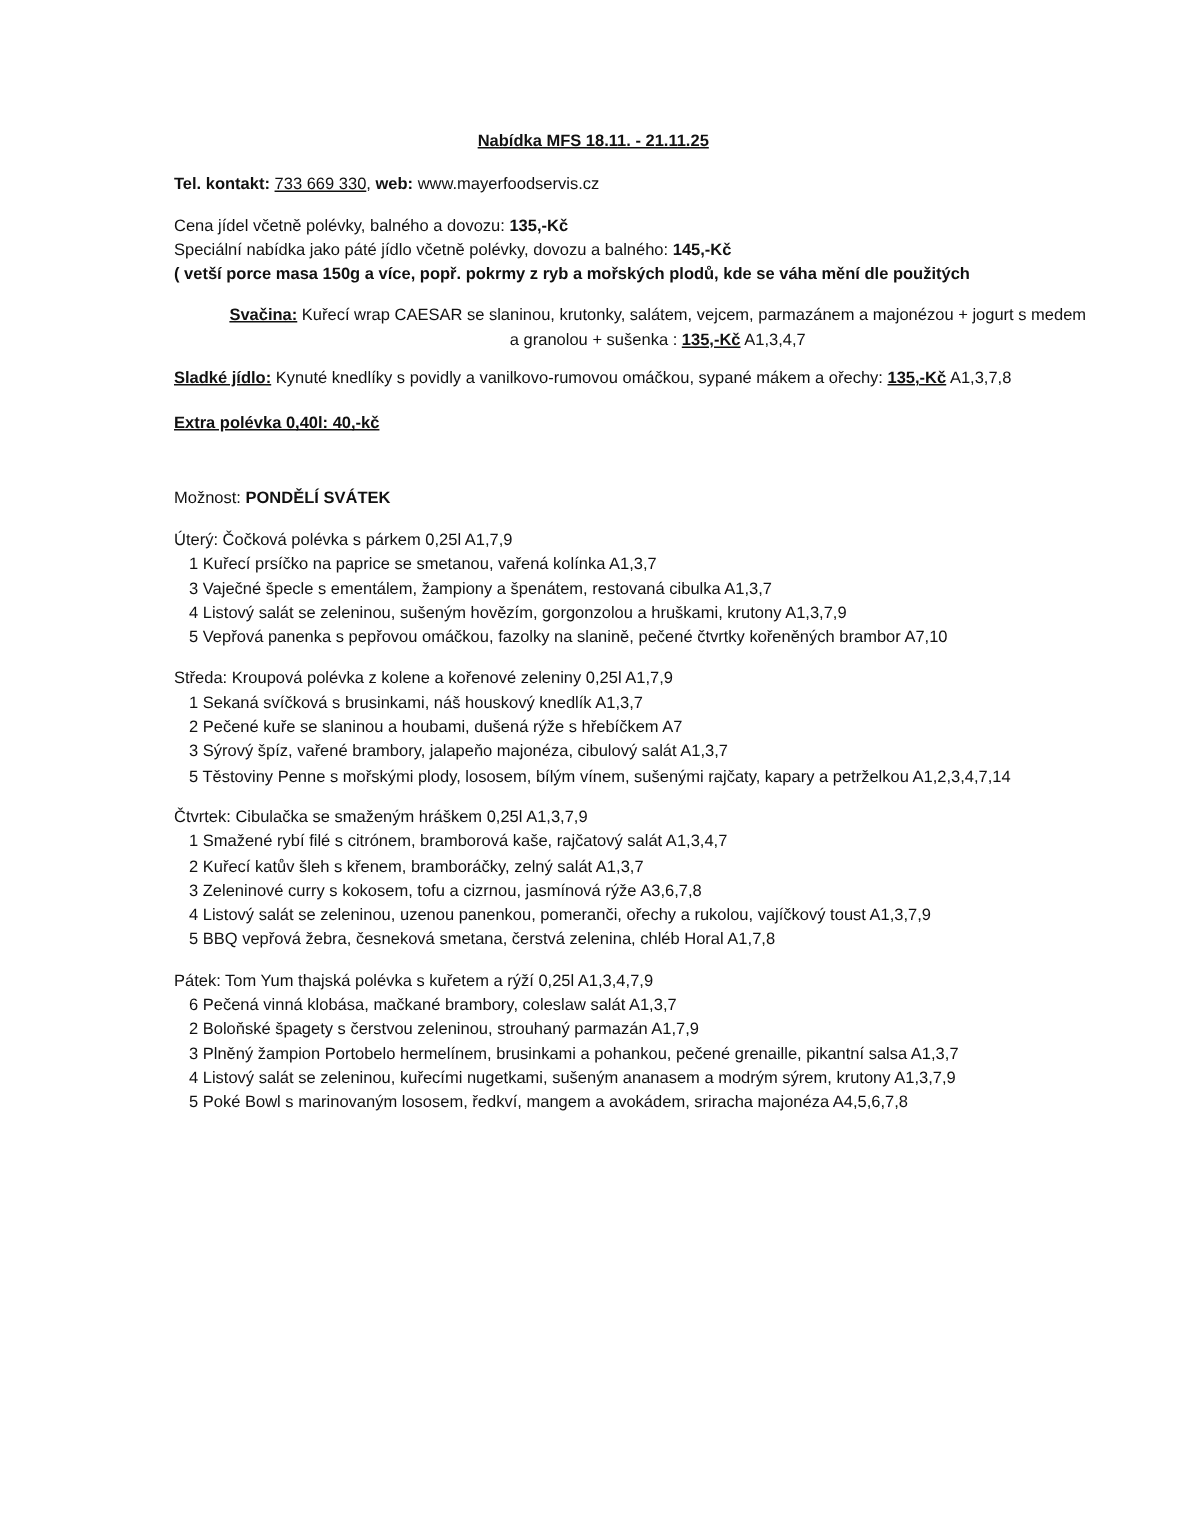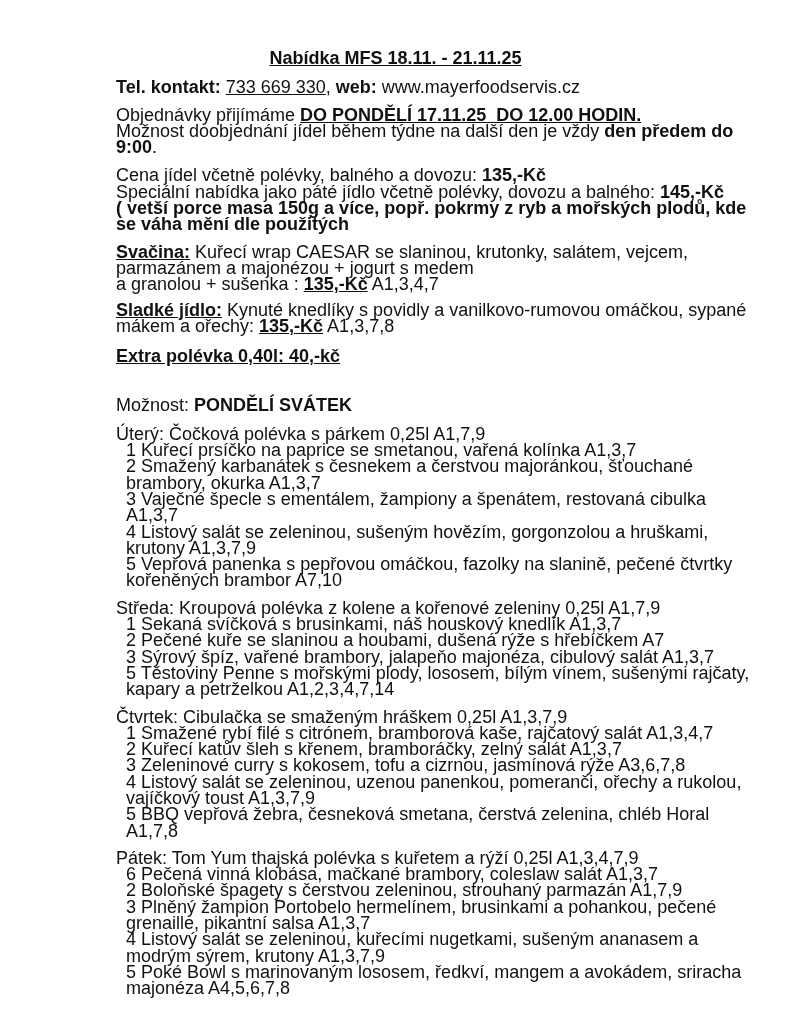--- a/index.html
+++ b/index.html
@@ -2,38 +2,38 @@
 <html lang="cs"><head>
 <meta charset="utf-8">
 <style>
   html, body { margin: 0; padding: 0; background: #ffffff; }
   .doc {
     position: relative;
     width: 791px;
     height: 1024px;
     background: #ffffff;
     box-sizing: border-box;
-    padding-top: 50px;
+    padding-top: 86px;
     font-family: "Liberation Sans", "DejaVu Sans", sans-serif;
-    font-size: 18px;
+    font-size: 11px;
     line-height: 16.3px;
     color: #111111;
     overflow: hidden;
   }
   .title-line { text-align: center; margin: 0 0 13px 0; }
   .content { margin-left: 116px; width: 645px; }
   .content p { margin: 0; }
   [data-bind] { white-space: pre-wrap; }
   .b  { font-weight: bold; }
   .u  { text-decoration: underline; }
   .bu { font-weight: bold; text-decoration: underline; }
   .blk-tel     { margin-bottom: 11px; }
   .blk-orders  { margin-bottom: 12px; }
   .blk-pricing { margin-bottom: 11px; }
-  .blk-snack   { margin-bottom: 9px;  }
+  .blk-snack   { margin-bottom: 9px; text-align: center;  }
   .blk-sweet   { margin-bottom: 14px; }
   .blk-extra   { margin-bottom: 33px; }
   .blk-monday  { margin-bottom: 12px; }
   .day-block   { margin-bottom: 11px; }
   .day-item    { padding-left: 10px; }
 </style>
 </head>
 <body>
 
 <div class="doc">
@@ -43,28 +43,20 @@
   </p>
 
   <div class="content">
 
     <div class="blk-tel">
       <p>
         <span class="b" data-bind="contact.label">Tel. kontakt: </span><span class="u" data-bind="contact.phone">733 669 330</span><span data-bind="contact.separator">, </span><span class="b" data-bind="contact.web_label">web: </span><span data-bind="contact.web_url">www.mayerfoodservis.cz</span>
       </p>
     </div>
 
-    <div class="blk-orders">
-      <p>
-        <span data-bind="orders.line1_text">Objednávky přijímáme </span><span class="bu" data-bind="orders.line1_deadline">DO PONDĚLÍ 17.11.25  DO 12.00 HODIN.</span>
-      </p>
-      <p>
-        <span data-bind="orders.line2_text">Možnost doobjednání jídel během týdne na další den je vždy </span><span class="b" data-bind="orders.line2_bold">den předem do 9:00</span><span data-bind="orders.line2_end">.</span>
-      </p>
-    </div>
 
     <div class="blk-pricing">
       <p>
         <span data-bind="pricing.line1_text">Cena jídel včetně polévky, balného a dovozu: </span><span class="b" data-bind="pricing.line1_price">135,-Kč</span>
       </p>
       <p>
         <span data-bind="pricing.line2_text">Speciální nabídka jako páté jídlo včetně polévky, dovozu a balného: </span><span class="b" data-bind="pricing.line2_price">145,-Kč</span>
       </p>
       <p>
         <span class="b" data-bind="pricing.note_line1">( vetší porce masa 150g a více, popř. pokrmy z ryb a mořských plodů, kde se váha mění dle použitých</span>
@@ -94,21 +86,20 @@
 
     <div class="blk-monday">
       <p>
         <span data-bind="monday.label">Možnost: </span><span class="b" data-bind="monday.value">PONDĚLÍ SVÁTEK</span>
       </p>
     </div>
 
     <div class="day-block">
       <p class="day-header" data-bind="days.0.header">Úterý: Čočková polévka s párkem 0,25l A1,7,9</p>
       <p class="day-item" data-bind="days.0.items.0">1 Kuřecí prsíčko na paprice se smetanou, vařená kolínka A1,3,7</p>
-      <p class="day-item" data-bind="days.0.items.1">2 Smažený karbanátek s česnekem a čerstvou majoránkou, šťouchané brambory, okurka A1,3,7</p>
       <p class="day-item" data-bind="days.0.items.2">3 Vaječné špecle s ementálem, žampiony a špenátem, restovaná cibulka A1,3,7</p>
       <p class="day-item" data-bind="days.0.items.3">4 Listový salát se zeleninou, sušeným hovězím, gorgonzolou a hruškami, krutony A1,3,7,9</p>
       <p class="day-item" data-bind="days.0.items.4">5 Vepřová panenka s pepřovou omáčkou, fazolky na slanině, pečené čtvrtky kořeněných brambor A7,10</p>
     </div>
 
     <div class="day-block">
       <p class="day-header" data-bind="days.1.header">Středa: Kroupová polévka z kolene a kořenové zeleniny 0,25l A1,7,9</p>
       <p class="day-item" data-bind="days.1.items.0">1 Sekaná svíčková s brusinkami, náš houskový knedlík A1,3,7</p>
       <p class="day-item" data-bind="days.1.items.1">2 Pečené kuře se slaninou a houbami, dušená rýže s hřebíčkem A7</p>
       <p class="day-item" data-bind="days.1.items.2">3 Sýrový špíz, vařené brambory, jalapeňo majonéza, cibulový salát A1,3,7</p>

